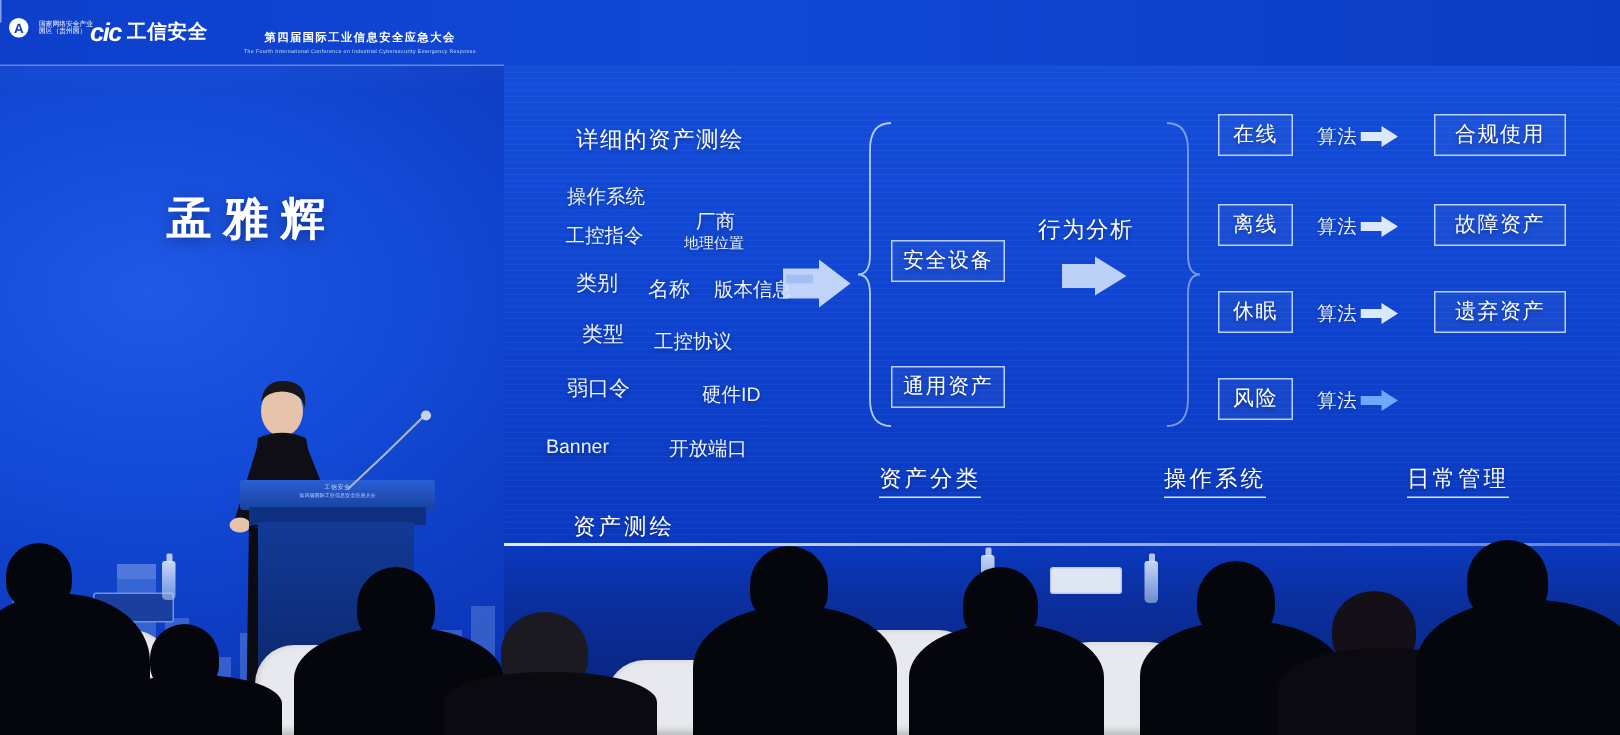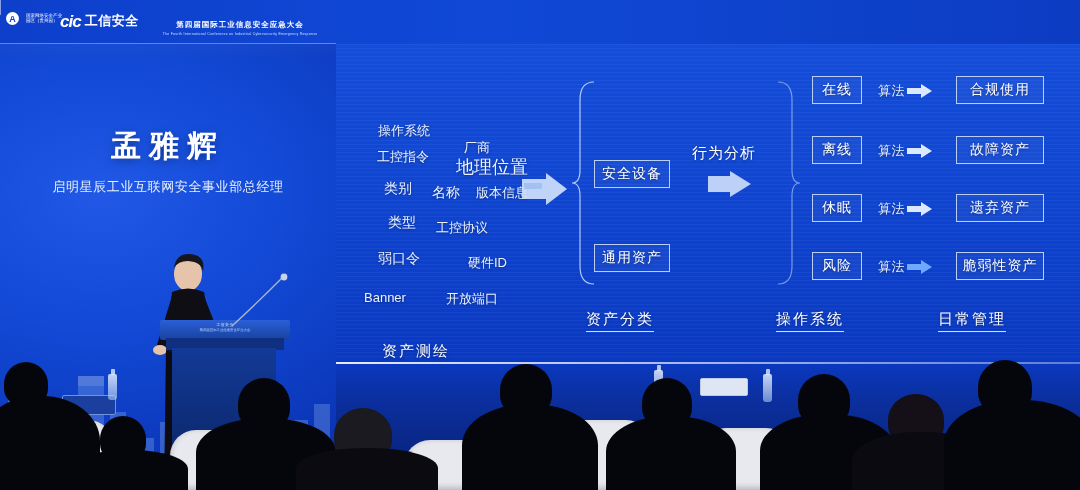--- a/index.html
+++ b/index.html
@@ -206,21 +206,20 @@
     </div>
 
     <div class="conf-title" style="left:150px;top:20px;width:180px;">
       <div class="cn" style="font-size:7.5px;">第四届国际工业信息安全应急大会</div>
       <div class="en" style="font-size:3.4px;margin-top:2px;">The Fourth International Conference on Industrial Cybersecurity Emergency Response</div>
     </div>
   </div>
 
   <div id="speaker" style="top:126px;">
     <div class="name">孟雅辉</div>
-    <div class="role">启明星辰工业互联网安全事业部总经理</div>
   </div>
 
   <div id="screen">
     <div class="scan"></div>
 
     <div id="slide-head">
       <div class="logo-row logo-cic" style="left:28px;top:12px;font-size:12px;">
         <span class="cic-mark" style="font-size:16px;">cic</span>
         <span>工信安全</span>
       </div>
@@ -235,25 +234,26 @@
 
       <div id="slide-title">资产管理的目标是驱动用户日常工作！</div>
 
       <div class="conf-title" style="left:510px;top:8px;width:230px;">
         <div class="cn" style="font-size:10px;">第四届国际工业信息安全应急大会</div>
         <div class="en" style="font-size:4.3px;margin-top:3px;">The Fourth International Conference on Industrial Cybersecurity Emergency Response</div>
       </div>
     </div>
     <div id="head-rule"></div>
 
+    <div class="dg-head" style="left:48px;top:84px;">详细的资产测绘</div>
 
     <div class="dg-label" style="left:42px;top:122px;font-size:13px;">操作系统</div>
     <div class="dg-label" style="left:128px;top:139px;font-size:13px;text-align:right;">厂商</div>
     <div class="dg-label" style="left:41px;top:148px;font-size:13px;">工控指令</div>
-    <div class="dg-label" style="left:120px;top:155px;font-size:18px;font-family:Liberation Serif, serif;">地理位置</div>
+    <div class="dg-label" style="left:120px;top:155px;font-size:10px;font-family:Liberation Serif, serif;">地理位置</div>
     <div class="dg-label" style="left:48px;top:180px;font-size:14px;">类别</div>
     <div class="dg-label" style="left:96px;top:184px;font-size:14px;">名称</div>
     <div class="dg-label" style="left:140px;top:184px;font-size:13px;">版本信息</div>
     <div class="dg-label" style="left:52px;top:214px;font-size:14px;">类型</div>
     <div class="dg-label" style="left:100px;top:219px;font-size:13px;">工控协议</div>
     <div class="dg-label" style="left:42px;top:250px;font-size:14px;">弱口令</div>
     <div class="dg-label" style="left:132px;top:254px;font-size:13px;">硬件ID</div>
     <div class="dg-label" style="left:28px;top:290px;font-size:13px;">Banner</div>
     <div class="dg-label" style="left:110px;top:290px;font-size:13px;">开放端口</div>
 
@@ -303,21 +303,20 @@
     <div class="dg-algo" style="left:542px;top:258px;">
       <span>算法</span>
       <svg width="26" height="14" viewBox="0 0 26 14">
           <polygon points="0,4 14,4 14,0 25,7 14,14 14,10 0,10" fill="#6fa8ff"></polygon>
         </svg>
     </div>
 
     <div class="dg-box" style="left:620px;top:76px;width:86px;height:26px;">合规使用</div>
     <div class="dg-box" style="left:620px;top:136px;width:86px;height:26px;">故障资产</div>
     <div class="dg-box" style="left:620px;top:194px;width:86px;height:26px;">遗弃资产</div>
-    <div class="dg-box" style="left:620px;top:252px;width:86px;height:26px;">脆弱性资产</div>
 
     <div class="dg-foot" style="left:46px;top:310px;margin-top:32px;">资产测绘</div>
     <div class="dg-foot" style="left:250px;top:310px;">资产分类</div>
     <div class="dg-foot" style="left:440px;top:310px;">操作系统</div>
     <div class="dg-foot" style="left:602px;top:310px;">日常管理</div>
   </div>
 
   <div id="stage-floor"></div>
   <div id="floor-line"></div>
 

